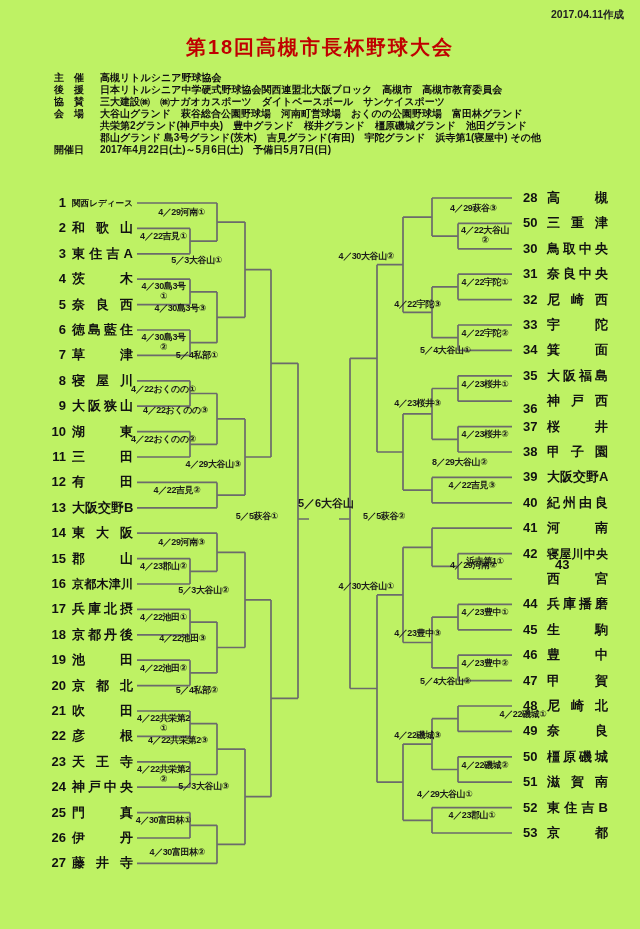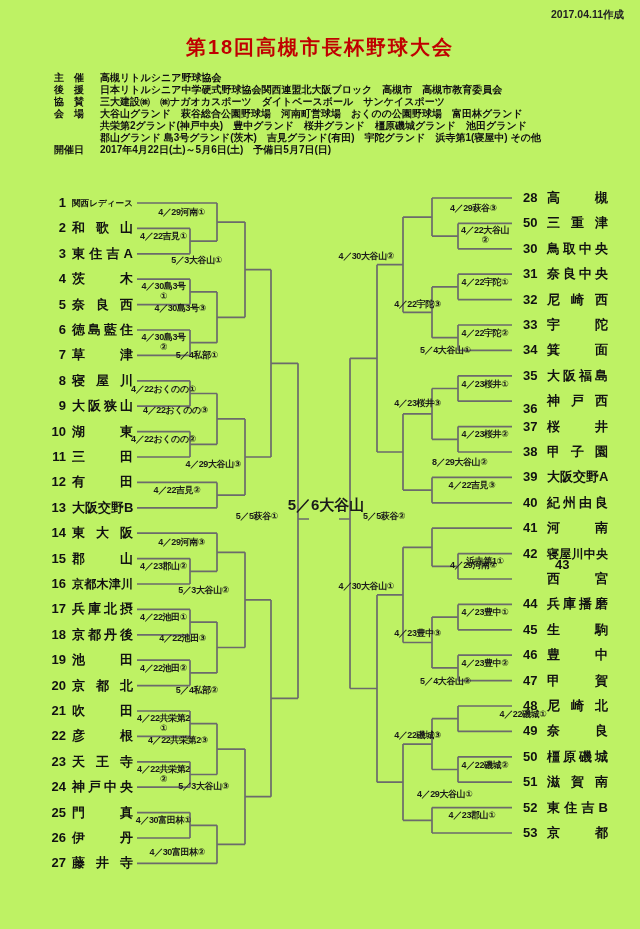--- a/index.html
+++ b/index.html
@@ -14,21 +14,21 @@
   .info-value{white-space:nowrap;}
   svg{position:absolute;top:0;left:0;}
   .seed{position:absolute;font-size:13px;font-weight:bold;line-height:16px;}
   .nm{position:absolute;display:flex;justify-content:space-between;align-items:center;
       font-weight:bold;line-height:16px;white-space:nowrap;}
   .nm span{display:block;}
   .lbl{position:absolute;font-size:9px;font-weight:600;letter-spacing:-0.4px;
        line-height:10px;white-space:nowrap;color:#1a1a1a;}
   .lbl .l2{text-align:center;}
   .final-label{position:absolute;top:496px;left:326px;transform:translateX(-50%);
-       font-size:15px;font-weight:600;white-space:nowrap;color:#1a1a1a;}
+       font-size:11px;font-weight:600;white-space:nowrap;color:#1a1a1a;}
 </style>
 </head>
 <body>
 
 <div class="page">
   <div class="created">2017.04.11作成</div>
   <div class="title">第18回高槻市長杯野球大会</div>
   <div class="info" id="infoBlock">
       <div class="info-row">
         <div class="info-label">主　催</div>

